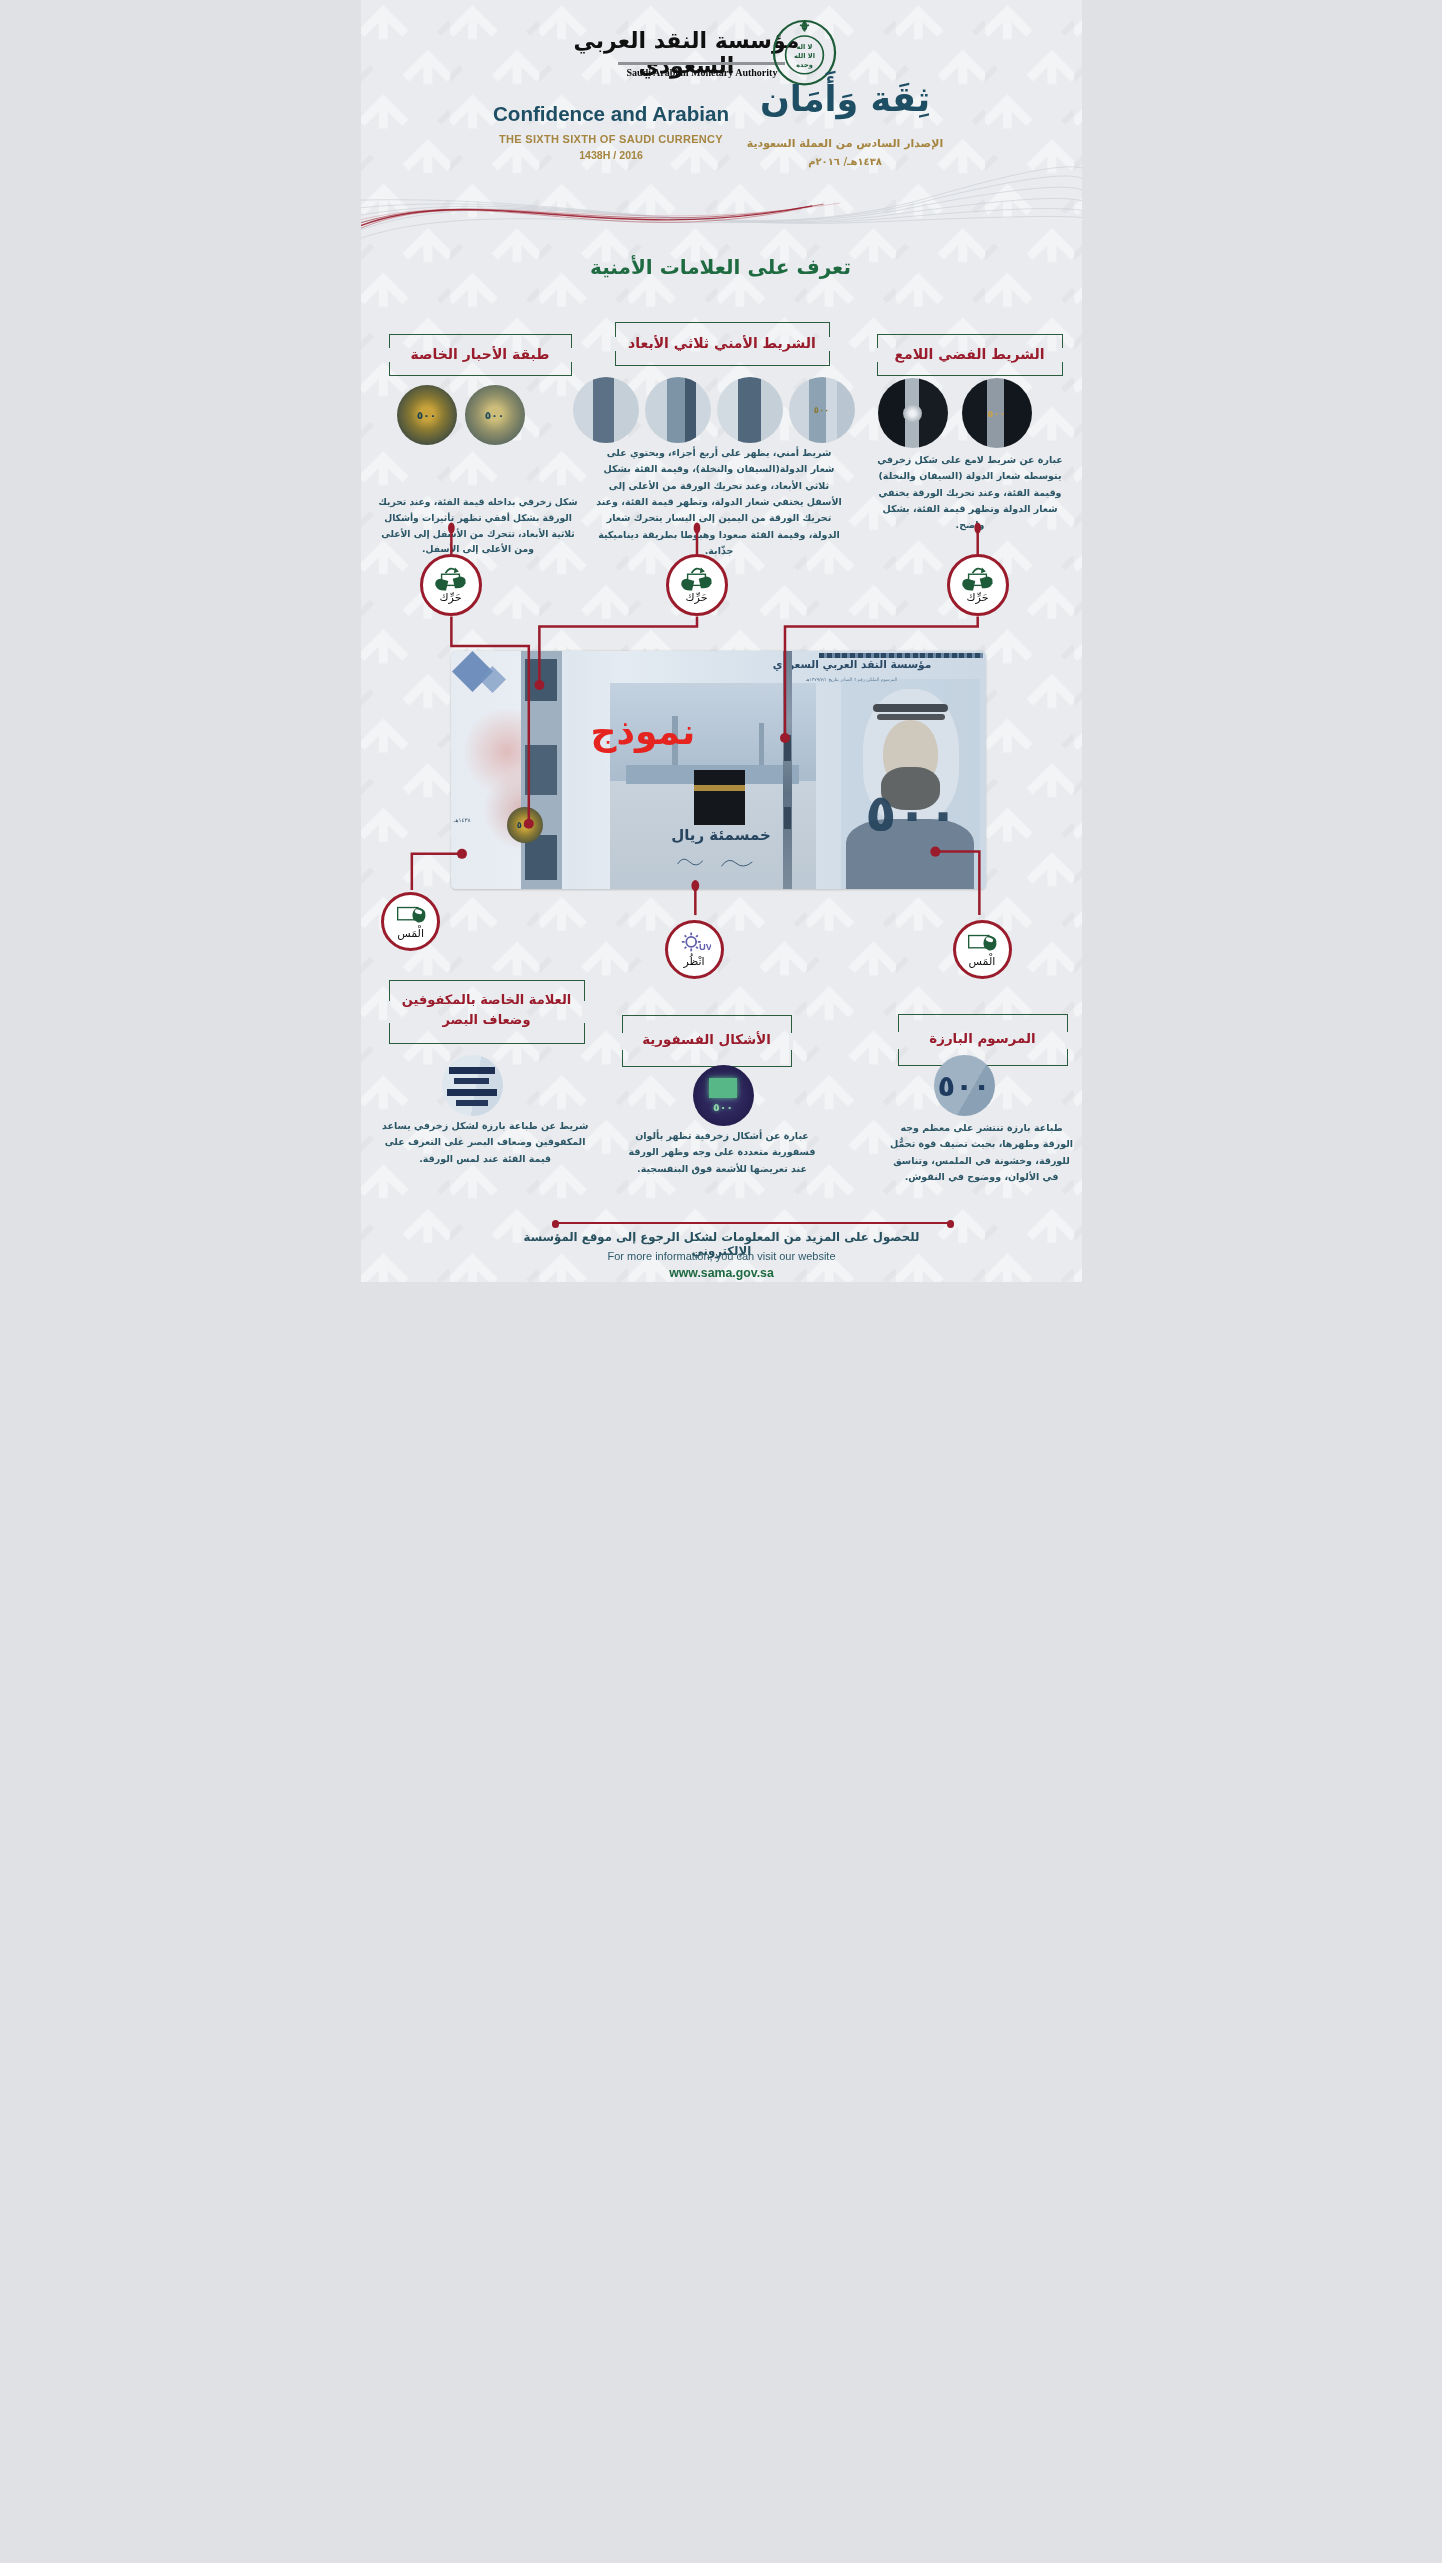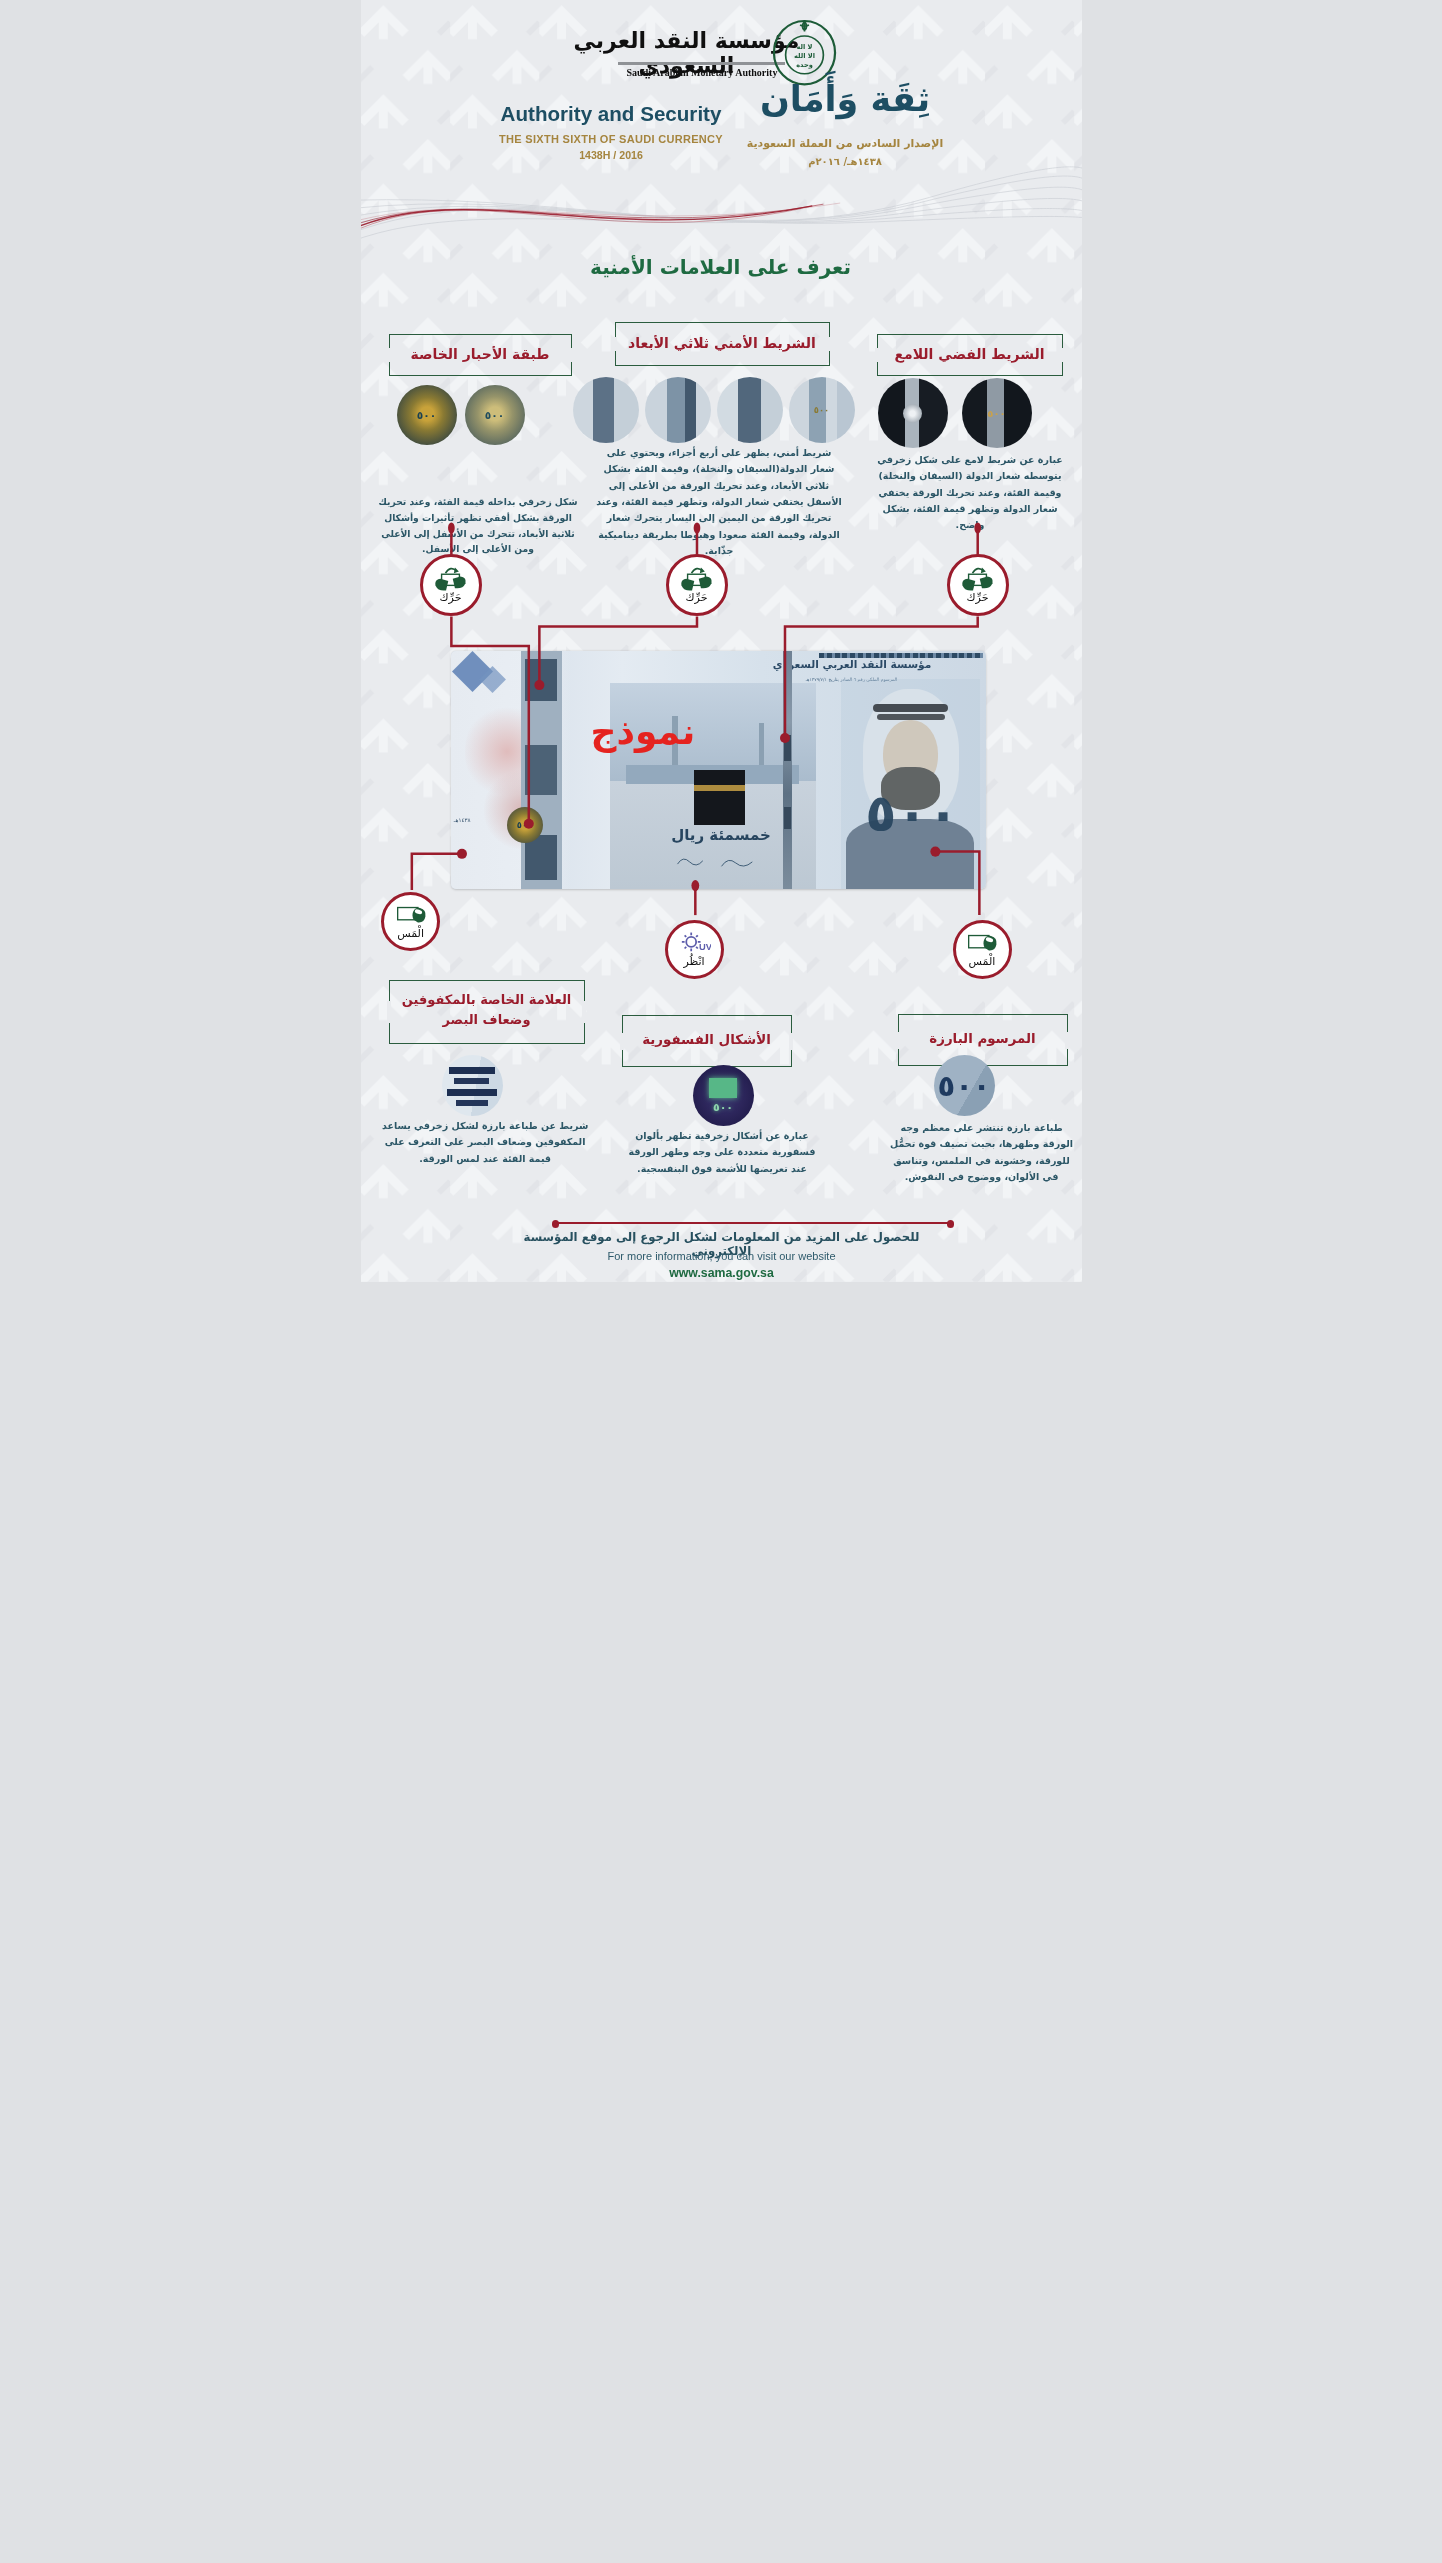--- a/index.html
+++ b/index.html
@@ -44,21 +44,21 @@
 
   <svg class="abs" style="left:410px;top:15.6px;" width="67" height="70" viewBox="0 0 120 126">
     <ellipse cx="60" cy="66" rx="55" ry="57" fill="none" stroke="#1d5c38" stroke-width="4"></ellipse>
     <circle cx="60" cy="70" r="34" fill="none" stroke="#1d5c38" stroke-width="3"></circle>
     <path d="M60 10 q-8 8 0 16 q8 -8 0 -16 M60 8 v20 M52 16 q8 4 16 0" stroke="#1d5c38" stroke-width="3" fill="none"></path>
     <text x="60" y="60" text-anchor="middle" font-size="12" font-weight="bold" fill="#1d5c38" font-family="DejaVu Sans">لا اله</text>
     <text x="60" y="76" text-anchor="middle" font-size="12" font-weight="bold" fill="#1d5c38" font-family="DejaVu Sans">الا الله</text>
     <text x="60" y="92" text-anchor="middle" font-size="12" font-weight="bold" fill="#1d5c38" font-family="DejaVu Sans">وحده</text>
   </svg>
 
-  <div class="abs ctr navy" style="left:128px;top:102px;width:245px;font-size:20.6px;font-weight:700;">Authority and Security</div>
+  <div class="abs ctr navy" style="left:128px;top:102px;width:245px;font-size:20.6px;font-weight:700;">Confidence and Arabian</div>
   <div class="abs ctr gold" style="left:128px;top:133px;width:245px;font-size:11px;font-weight:600;letter-spacing:0.3px;">THE SIXTH SIXTH OF SAUDI CURRENCY</div>
   <div class="abs ctr gold" style="left:128px;top:149px;width:245px;font-size:10.6px;font-weight:600;">1438H / 2016</div>
 
   <div class="abs ar ctr navy" style="left:384px;top:79px;width:201px;font-size:35px;font-weight:700;">ثِقَة وَأَمَان</div>
   <div class="abs ar ctr gold" style="left:384px;top:137px;width:201px;font-size:11px;font-weight:700;">الإصدار السادس من العملة السعودية</div>
   <div class="abs ar ctr gold" style="left:384px;top:156px;width:201px;font-size:10px;font-weight:700;">١٤٣٨هـ/ ٢٠١٦م</div>
 
   <svg class="abs" style="left:0;top:164px;" width="721" height="92" viewBox="0 0 1294 165">
     <g fill="none" stroke="#c6cad0" stroke-width="1.4" opacity="0.75">
       <path d="M-20 125 C 260 15, 640 160, 1000 70 S 1294 40, 1320 55"></path>

